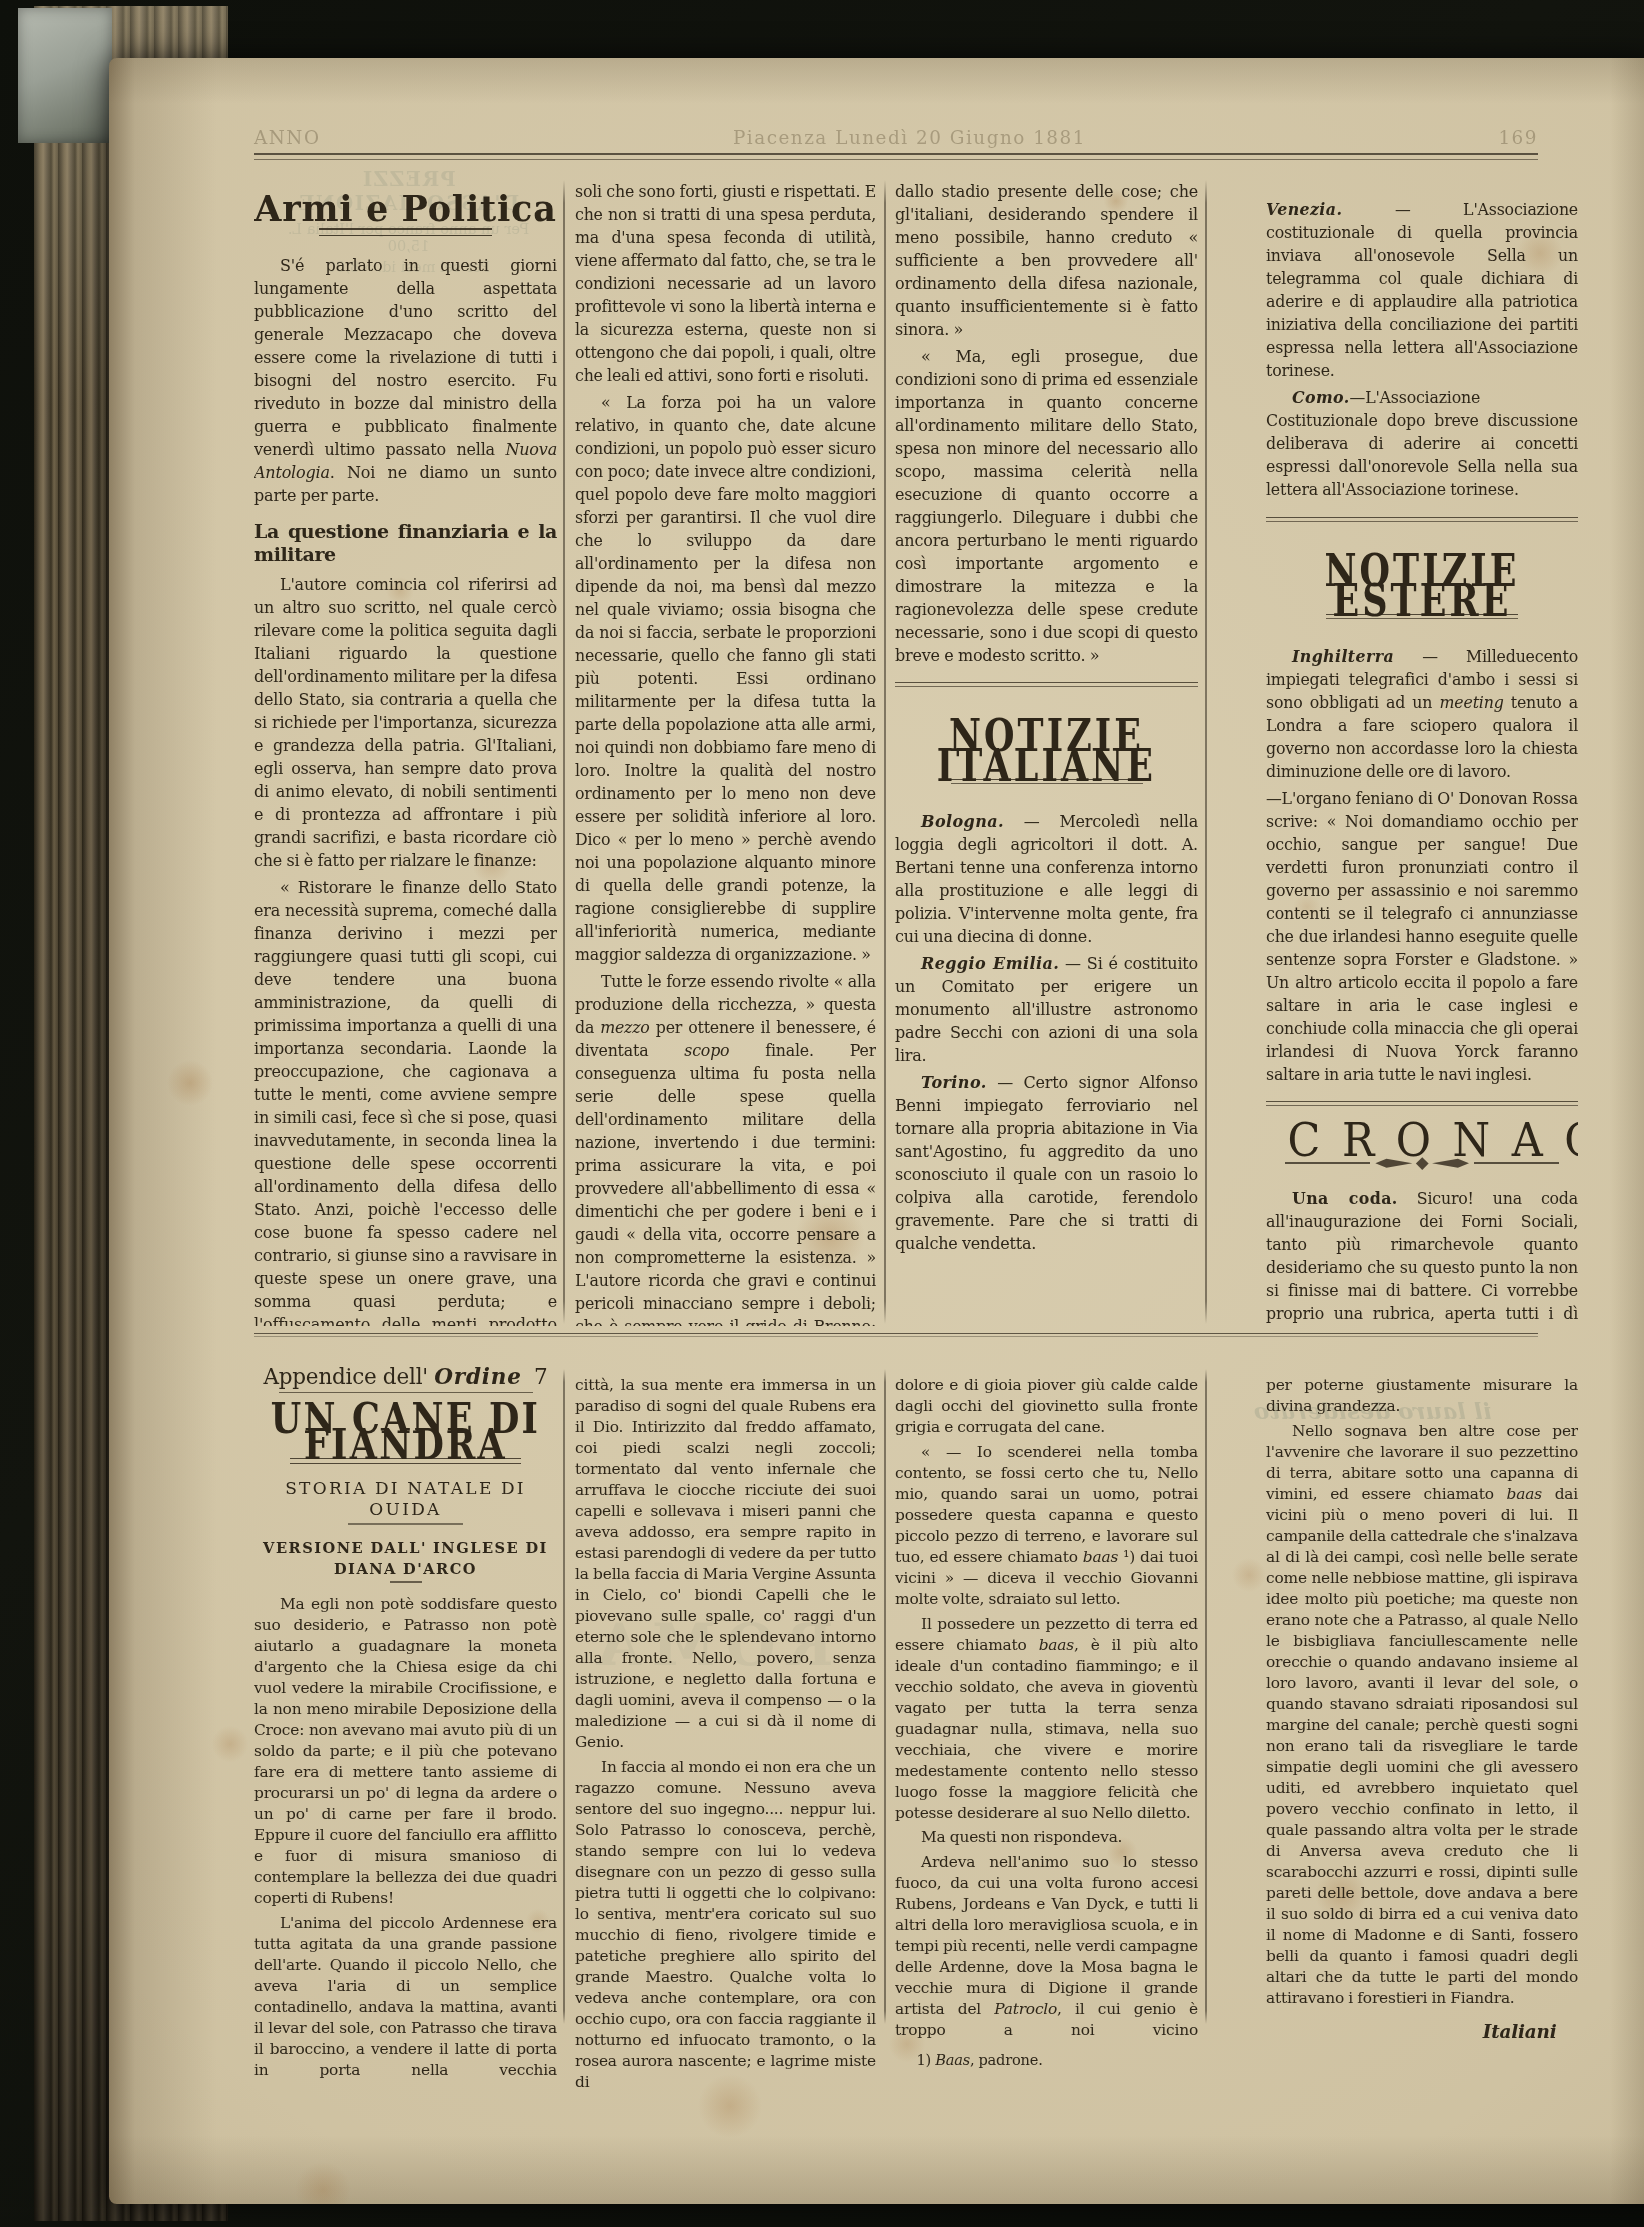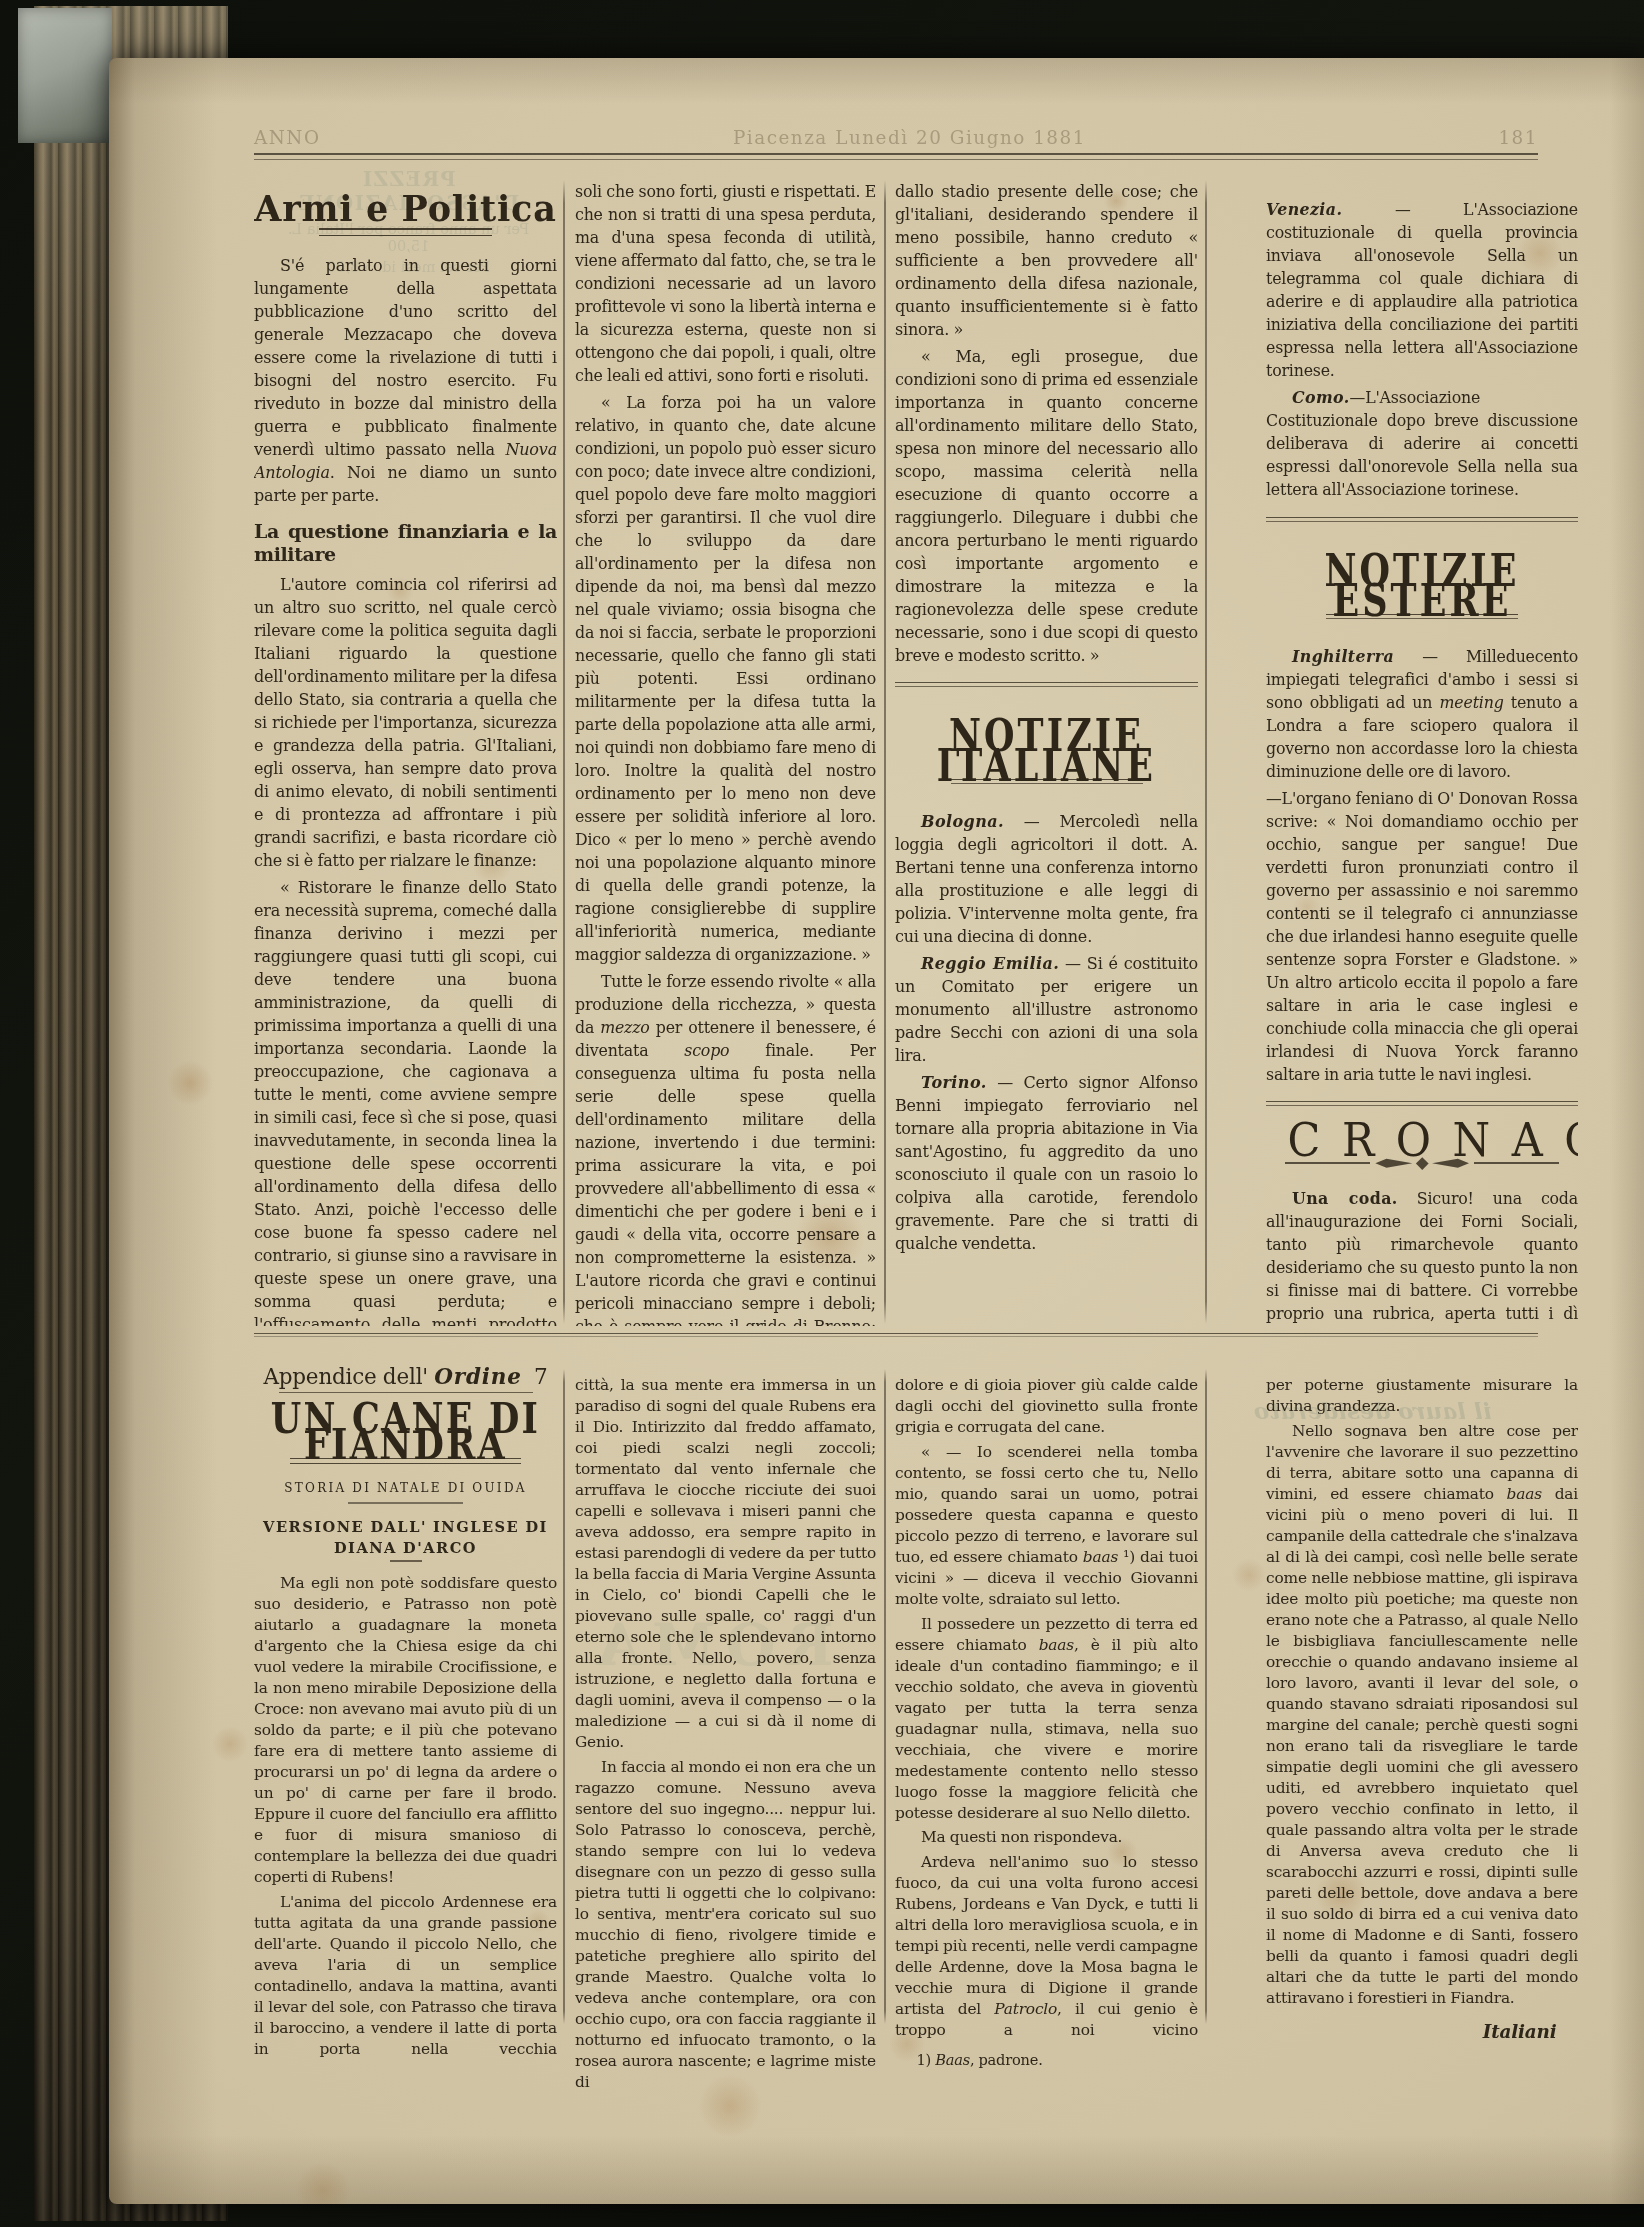--- a/index.html
+++ b/index.html
@@ -90,21 +90,21 @@
   .orn-leaf{width:37px;height:10px;background:rgba(46,38,25,.8);clip-path:polygon(0 50%,30% 6%,100% 50%,30% 94%);}
   .orn-leaf.flip{transform:scaleX(-1);}
   .orn-dot{width:8.5px;height:8.5px;background:rgba(46,38,25,.8);transform:rotate(45deg);}
   
   .kicker{text-align:center;font-size:21.5px;margin:0 0 4.6px;text-indent:0;}
   .kicker .ord{font-style:italic;font-weight:700;letter-spacing:0.8px;}
   .thin-rule{width:254px;height:1.5px;background:rgba(46,38,25,.65);margin:0 auto 17px;}
   .feu-title{display:block;font-size:35px;font-weight:700;text-align:center;letter-spacing:2.3px;
     transform:scaleY(1.22);margin:0 0 6.1px;text-indent:0;}
   .feu-title-rule{width:231px;height:3.8px;border-top:1.5px solid rgba(46,38,25,.8);border-bottom:1.5px solid rgba(46,38,25,.8);margin:1.5px auto 14px;}
-  .feu-sub{text-align:center;font-size:12px;letter-spacing:2.3px;margin:0 0 3.1px;text-indent:0;}
+  .feu-sub{text-align:center;font-size:17px;letter-spacing:2.3px;margin:0 0 3.1px;text-indent:0;}
   .mini-rule{width:115px;height:1.5px;background:rgba(46,38,25,.55);margin:0 auto 12.3px;}
   .feu-byline{text-align:center;font-size:14.6px;font-weight:700;letter-spacing:1.5px;margin:0 0 2.3px;text-indent:0;}
   .tiny-dash{width:32px;height:2.3px;background:rgba(46,38,25,.65);margin:0 auto 10.8px;}
   .footnote{margin-top:8px;font-size:14.6px;text-indent:21.5px;}
   .continua{text-align:right;text-align-last:right;font-style:italic;font-weight:600;font-size:18.4px;margin-top:12.3px;padding-right:21.5px;}
   
   .ghost{position:absolute;transform:scaleX(-1);color:#5d7264;pointer-events:none;text-indent:0;}
   .g-prezzi{left:161px;top:109px;width:277px;text-align:center;opacity:.14;}
   .g-prezzi .gt{font-size:20px;font-weight:700;letter-spacing:1.5px;}
   .g-prezzi .gl{font-size:14.6px;margin-top:4.6px;}
@@ -115,21 +115,21 @@
 <body>
 
 <div class="gutter"></div>
 <div class="corner-label"></div>
 
 <div class="page">
 
   <div class="masthead">
     <span>ANNO</span>
     <span>Piacenza Lunedì 20 Giugno 1881</span>
-    <span>181</span>
+    <span>169</span>
   </div>
   <div class="rule-top"></div>
 
   <div class="ghost g-prezzi">
     <div class="gt">PREZZI D'ASSOCIAZIONE</div>
     <div class="gl">Per un anno franco per l'Italia L. 15,00</div>
     <div class="gl">Per sei mesi id. » 8,00</div>
   </div>
   <div class="ghost g-lauro">il lauro desiderato</div>
   <div class="ghost g-roma">ROMA</div>

